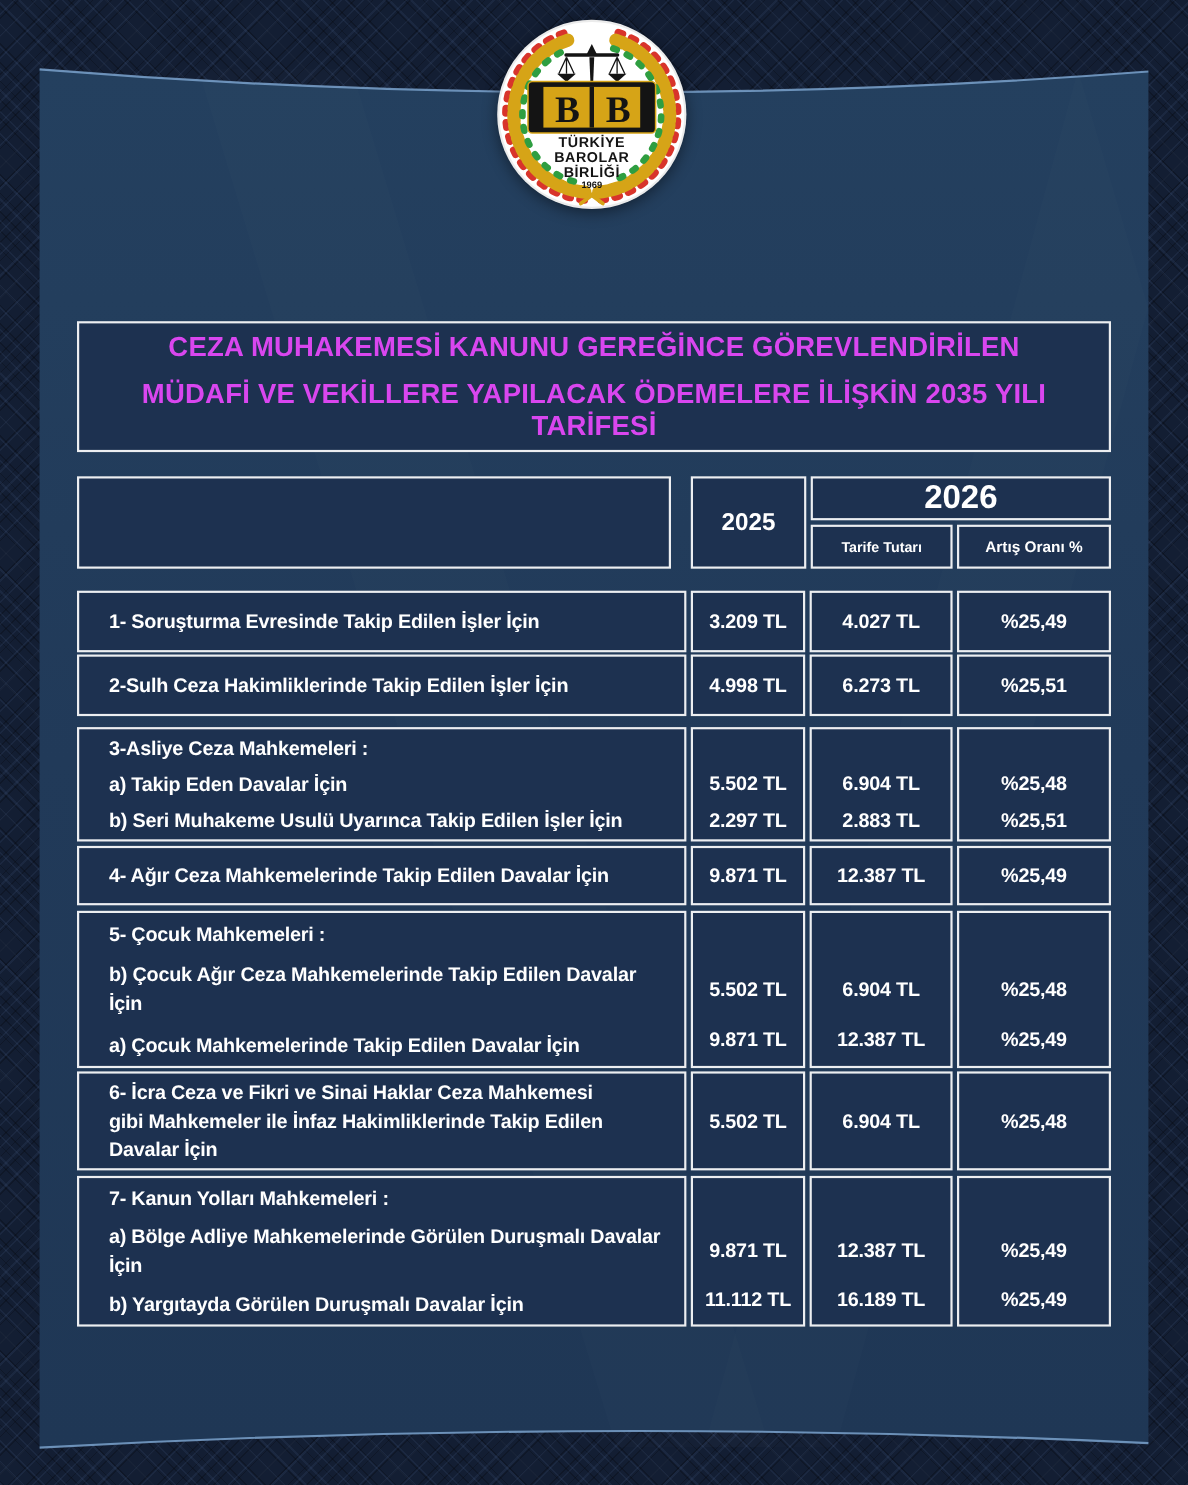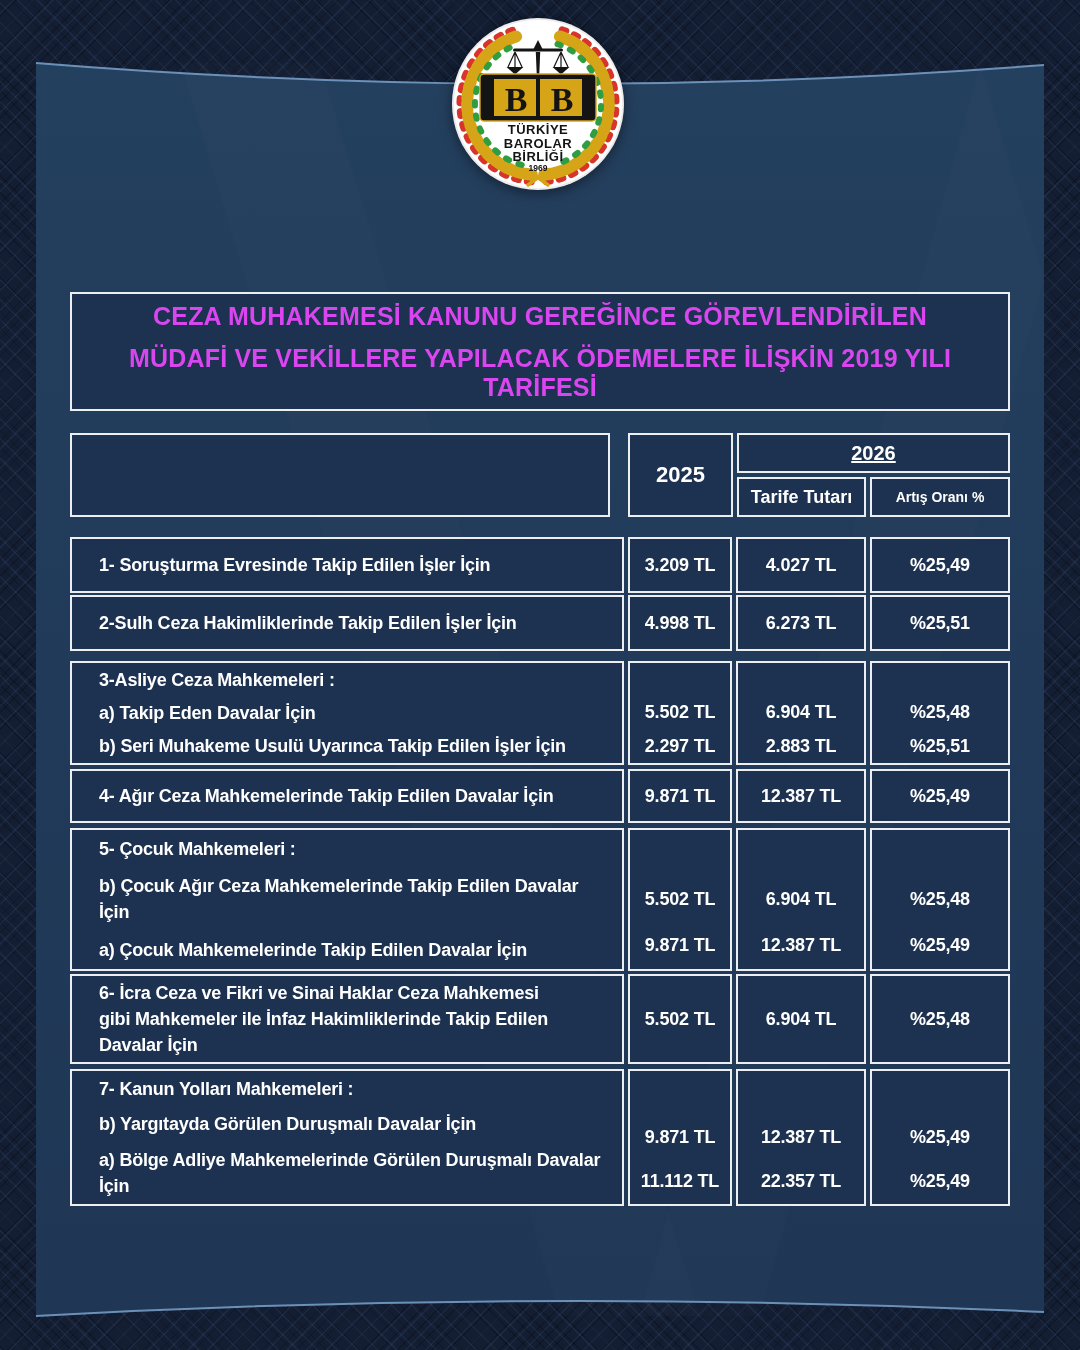--- a/index.html
+++ b/index.html
@@ -27,22 +27,22 @@
   .table{position:absolute;left:70px;top:433px;width:940px;color:#fff;}
   .box{box-sizing:border-box;border:2px solid #eceef1;background:#1d3150;}
 
   .thead{
     display:grid;height:84px;margin-bottom:20px;
     grid-template-columns:540px 18px 105px 4px 129px 4px 140px;
     grid-template-rows:40px 4px 40px;
   }
   .h-empty{grid-column:1;grid-row:1 / span 3;}
   .h-2025{grid-column:3;grid-row:1 / span 3;display:flex;align-items:center;justify-content:center;font-size:22px;font-weight:bold;}
-  .h-2026{grid-column:5 / span 3;grid-row:1;display:flex;align-items:center;justify-content:center;font-size:20px;font-weight:bold;text-decoration:underline;}
-  .h-tarife{grid-column:5;grid-row:3;display:flex;align-items:center;justify-content:center;font-size:18px;font-weight:bold;}
+  .h-2026{grid-column:5 / span 3;grid-row:1;display:flex;align-items:center;justify-content:center;font-size:30px;font-weight:bold;}
+  .h-tarife{grid-column:5;grid-row:3;display:flex;align-items:center;justify-content:center;font-size:13px;font-weight:bold;}
   .h-artis{grid-column:7;grid-row:3;display:flex;align-items:center;justify-content:center;font-size:14px;font-weight:bold;}
 
   .card{display:grid;grid-template-columns:554px 4px 104px 4px 130px 4px 140px;}
   .col{display:flex;flex-direction:column;justify-content:space-around;}
   .col-label{grid-column:1;padding-left:27px;padding-right:10px;align-items:flex-start;}
   .col-2025{grid-column:3;}
   .col-tarife{grid-column:5;}
   .col-artis{grid-column:7;}
   .label-line{display:flex;flex-direction:column;justify-content:flex-end;}
   .label-text{font-size:18px;font-weight:bold;letter-spacing:-0.2px;line-height:26px;text-align:left;}
@@ -108,21 +108,21 @@
         <text y="30" font-size="13" letter-spacing="0.5">TÜRKİYE</text>
         <text y="43.5" font-size="13" letter-spacing="0.5">BAROLAR</text>
         <text y="57" font-size="13" letter-spacing="0.5">BİRLİĞİ</text>
         <text y="67" font-size="8.5">1969</text>
       </g>
     </svg>
   </div>
 
   <div class="title-box">
     <div>CEZA MUHAKEMESİ KANUNU GEREĞİNCE GÖREVLENDİRİLEN</div>
-    <div>MÜDAFİ VE VEKİLLERE YAPILACAK ÖDEMELERE İLİŞKİN 2019 YILI TARİFESİ</div>
+    <div>MÜDAFİ VE VEKİLLERE YAPILACAK ÖDEMELERE İLİŞKİN 2035 YILI TARİFESİ</div>
   </div>
 
   <div class="table">
     <div class="thead">
       <div class="box h-empty"></div>
       <div class="box h-2025">2025</div>
       <div class="box h-2026">2026</div>
       <div class="box h-tarife">Tarife Tutarı</div>
       <div class="box h-artis">Artış Oranı %</div>
     </div>
@@ -247,35 +247,35 @@
           <div class="box col col-val col-artis">
             <div class="val-line">%25,48</div>
           </div>
         </div>
         <div class="card" style="height: 137px; margin-bottom: 0px;">
           <div class="box col col-label">
             <div class="label-line">
               <div class="label-text">7- Kanun Yolları Mahkemeleri :</div>
             </div>
             <div class="label-line">
+              <div class="label-text">a) Bölge Adliye Mahkemelerinde Görülen Duruşmalı Davalar İçin</div>
+            </div>
+            <div class="label-line">
               <div class="label-text">b) Yargıtayda Görülen Duruşmalı Davalar İçin</div>
-            </div>
-            <div class="label-line">
-              <div class="label-text">a) Bölge Adliye Mahkemelerinde Görülen Duruşmalı Davalar İçin</div>
             </div>
           </div>
           <div class="box col col-val col-2025">
             <div class="val-line"></div>
             <div class="val-line">9.871 TL</div>
             <div class="val-line">11.112 TL</div>
           </div>
           <div class="box col col-val col-tarife">
             <div class="val-line"></div>
             <div class="val-line">12.387 TL</div>
-            <div class="val-line">22.357 TL</div>
+            <div class="val-line">16.189 TL</div>
           </div>
           <div class="box col col-val col-artis">
             <div class="val-line"></div>
             <div class="val-line">%25,49</div>
             <div class="val-line">%25,49</div>
           </div>
         </div>
       </div>
   </div>
 

